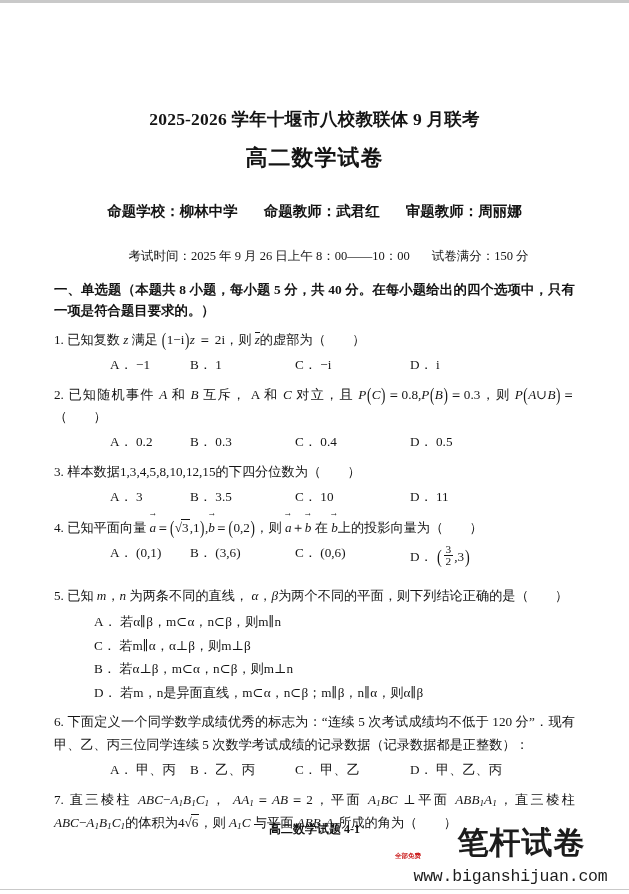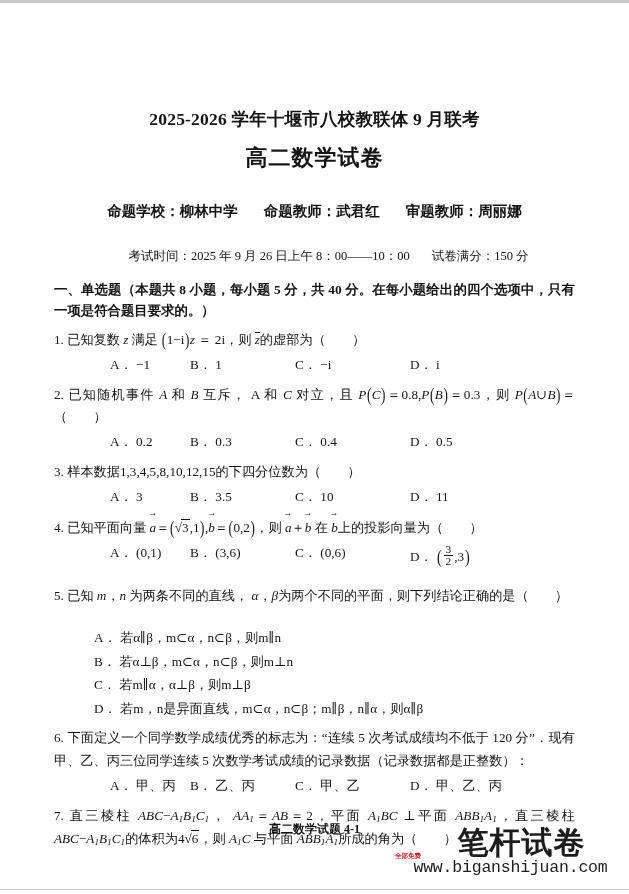--- a/index.html
+++ b/index.html
@@ -97,21 +97,21 @@
     white-space: nowrap;
     top: 0;
   }
   .opts .op:nth-child(1) { left: 40px; margin-left: 16px; }
   .opts .op:nth-child(2) { left: 136px; }
   .opts .op:nth-child(3) { left: 241px; }
   .opts .op:nth-child(4) { left: 356px; }
   .opts.tall { height: 34px; }
 
   
-  .opts-stack { margin-top: 19px; }
+  .opts-stack { margin-top: 3px; }
   .opts-stack .op {
     display: block;
     padding-left: 40px;
     font-size: 13.2px;
     line-height: 1.78;
     white-space: nowrap;
   }
 
   
   .sublines .sl {
@@ -213,21 +213,21 @@
     line-height: 1;
     color: #1c1c1c;
     padding-left: 22px;
   }
   .wm-url {
     font-family: "Liberation Mono", "DejaVu Sans Mono", monospace;
     font-size: 16.5px;
     letter-spacing: -0.2px;
     color: #1c1c1c;
     line-height: 1.08;
-    margin-top: 1px;
+    margin-top: 10px;
   }
   .wm-free {
     position: absolute;
     left: 3px;
     top: 25px;
     font-family: "DejaVu Sans", sans-serif;
     font-size: 6.5px;
     font-weight: bold;
     color: #cc2222;
     letter-spacing: 0px;
@@ -323,22 +323,22 @@
       </div>
 
       <div class="q">
         <span class="stem"><span>5.</span>
           <span>已知</span> <i class="v">m</i>，<i class="v">n</i>
           <span>为两条不同的直线，</span> <i class="v">α</i>，<i class="v">β</i><span>为两个不同的平面，则下列结论正确的是（　　）</span>
         </span>
       </div>
       <div class="opts-stack">
         <span class="op"><span>A．</span>&nbsp;<span>若α∥β，m⊂α，n⊂β，则m∥n</span></span>
+        <span class="op"><span>C．</span>&nbsp;<span>若m∥α，α⊥β，则m⊥β</span></span>
         <span class="op"><span>B．</span>&nbsp;<span>若α⊥β，m⊂α，n⊂β，则m⊥n</span></span>
-        <span class="op"><span>C．</span>&nbsp;<span>若m∥α，α⊥β，则m⊥β</span></span>
         <span class="op"><span>D．</span>&nbsp;<span>若m，n是异面直线，m⊂α，n⊂β；m∥β，n∥α，则α∥β</span></span>
       </div>
 
       <div class="q">
         <span class="stem"><span>6.</span>
           <span>下面定义一个同学数学成绩优秀的标志为：“连续 5 次考试成绩均不低于 120 分”．现有甲、乙、丙三位同学连续 5 次数学考试成绩的记录数据（记录数据都是正整数）：</span>
         </span>
       </div>
       <div class="opts">
         <span class="op"><span>A．</span>&nbsp;<span>甲、丙</span></span>

